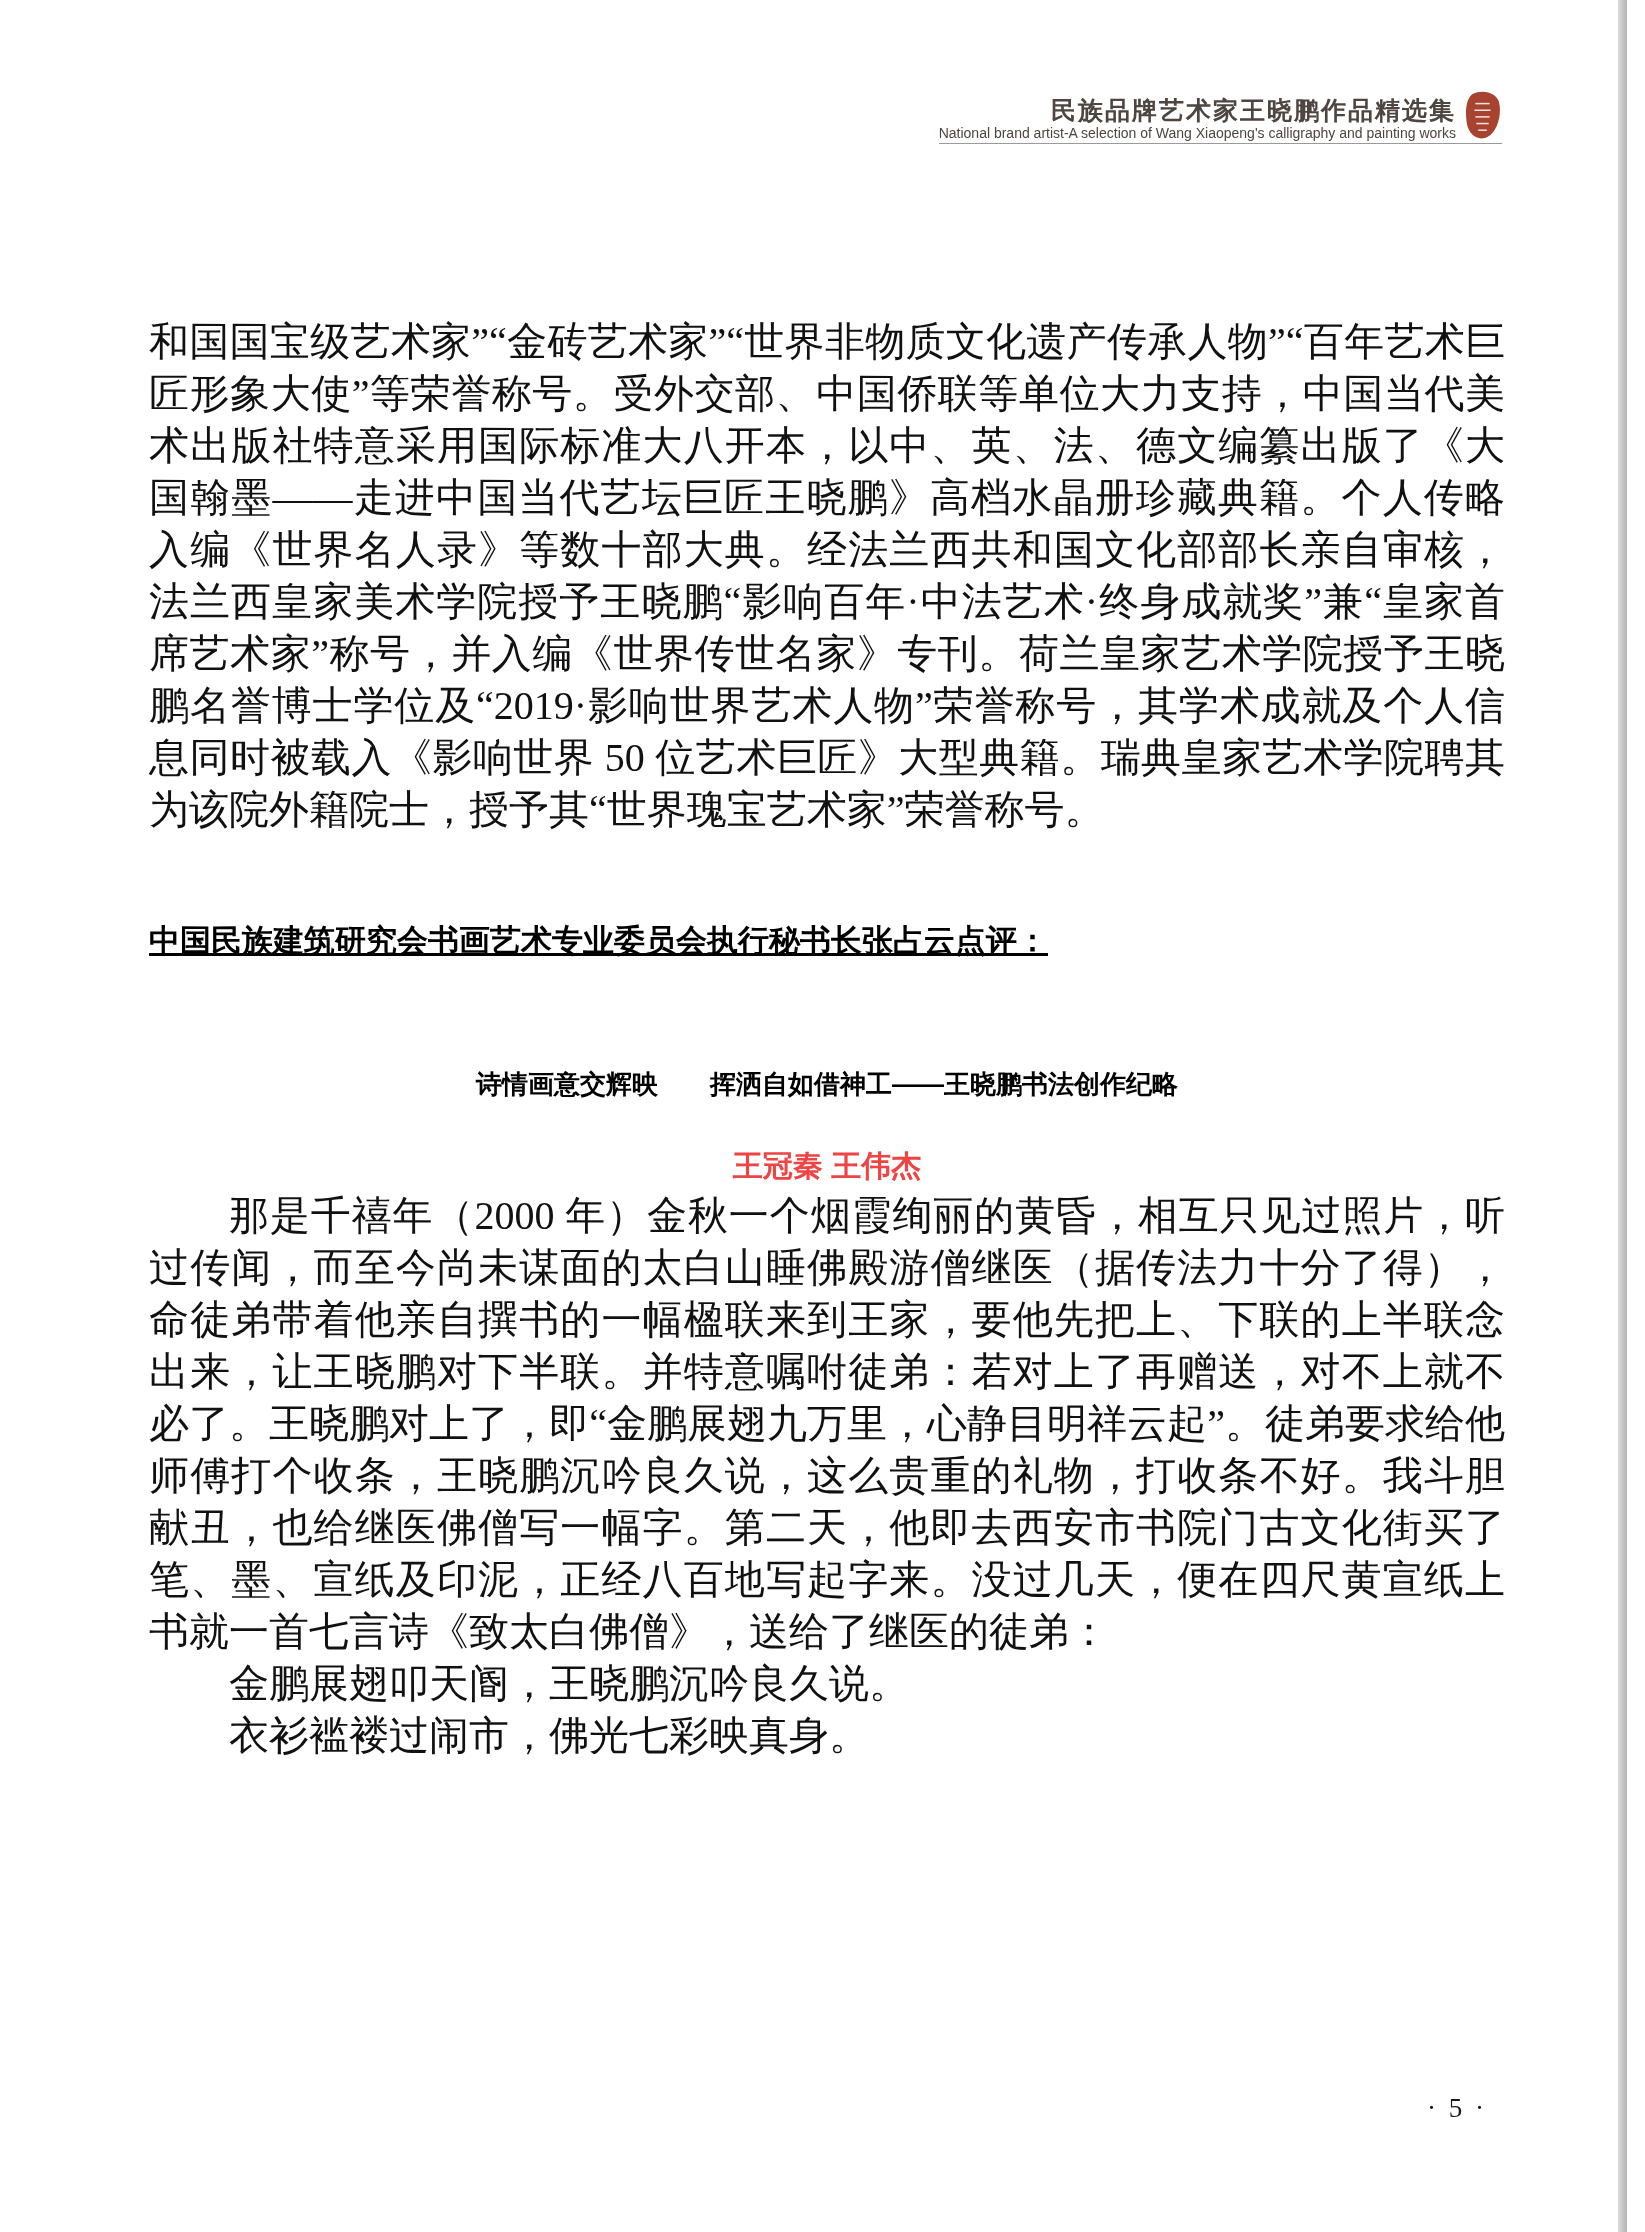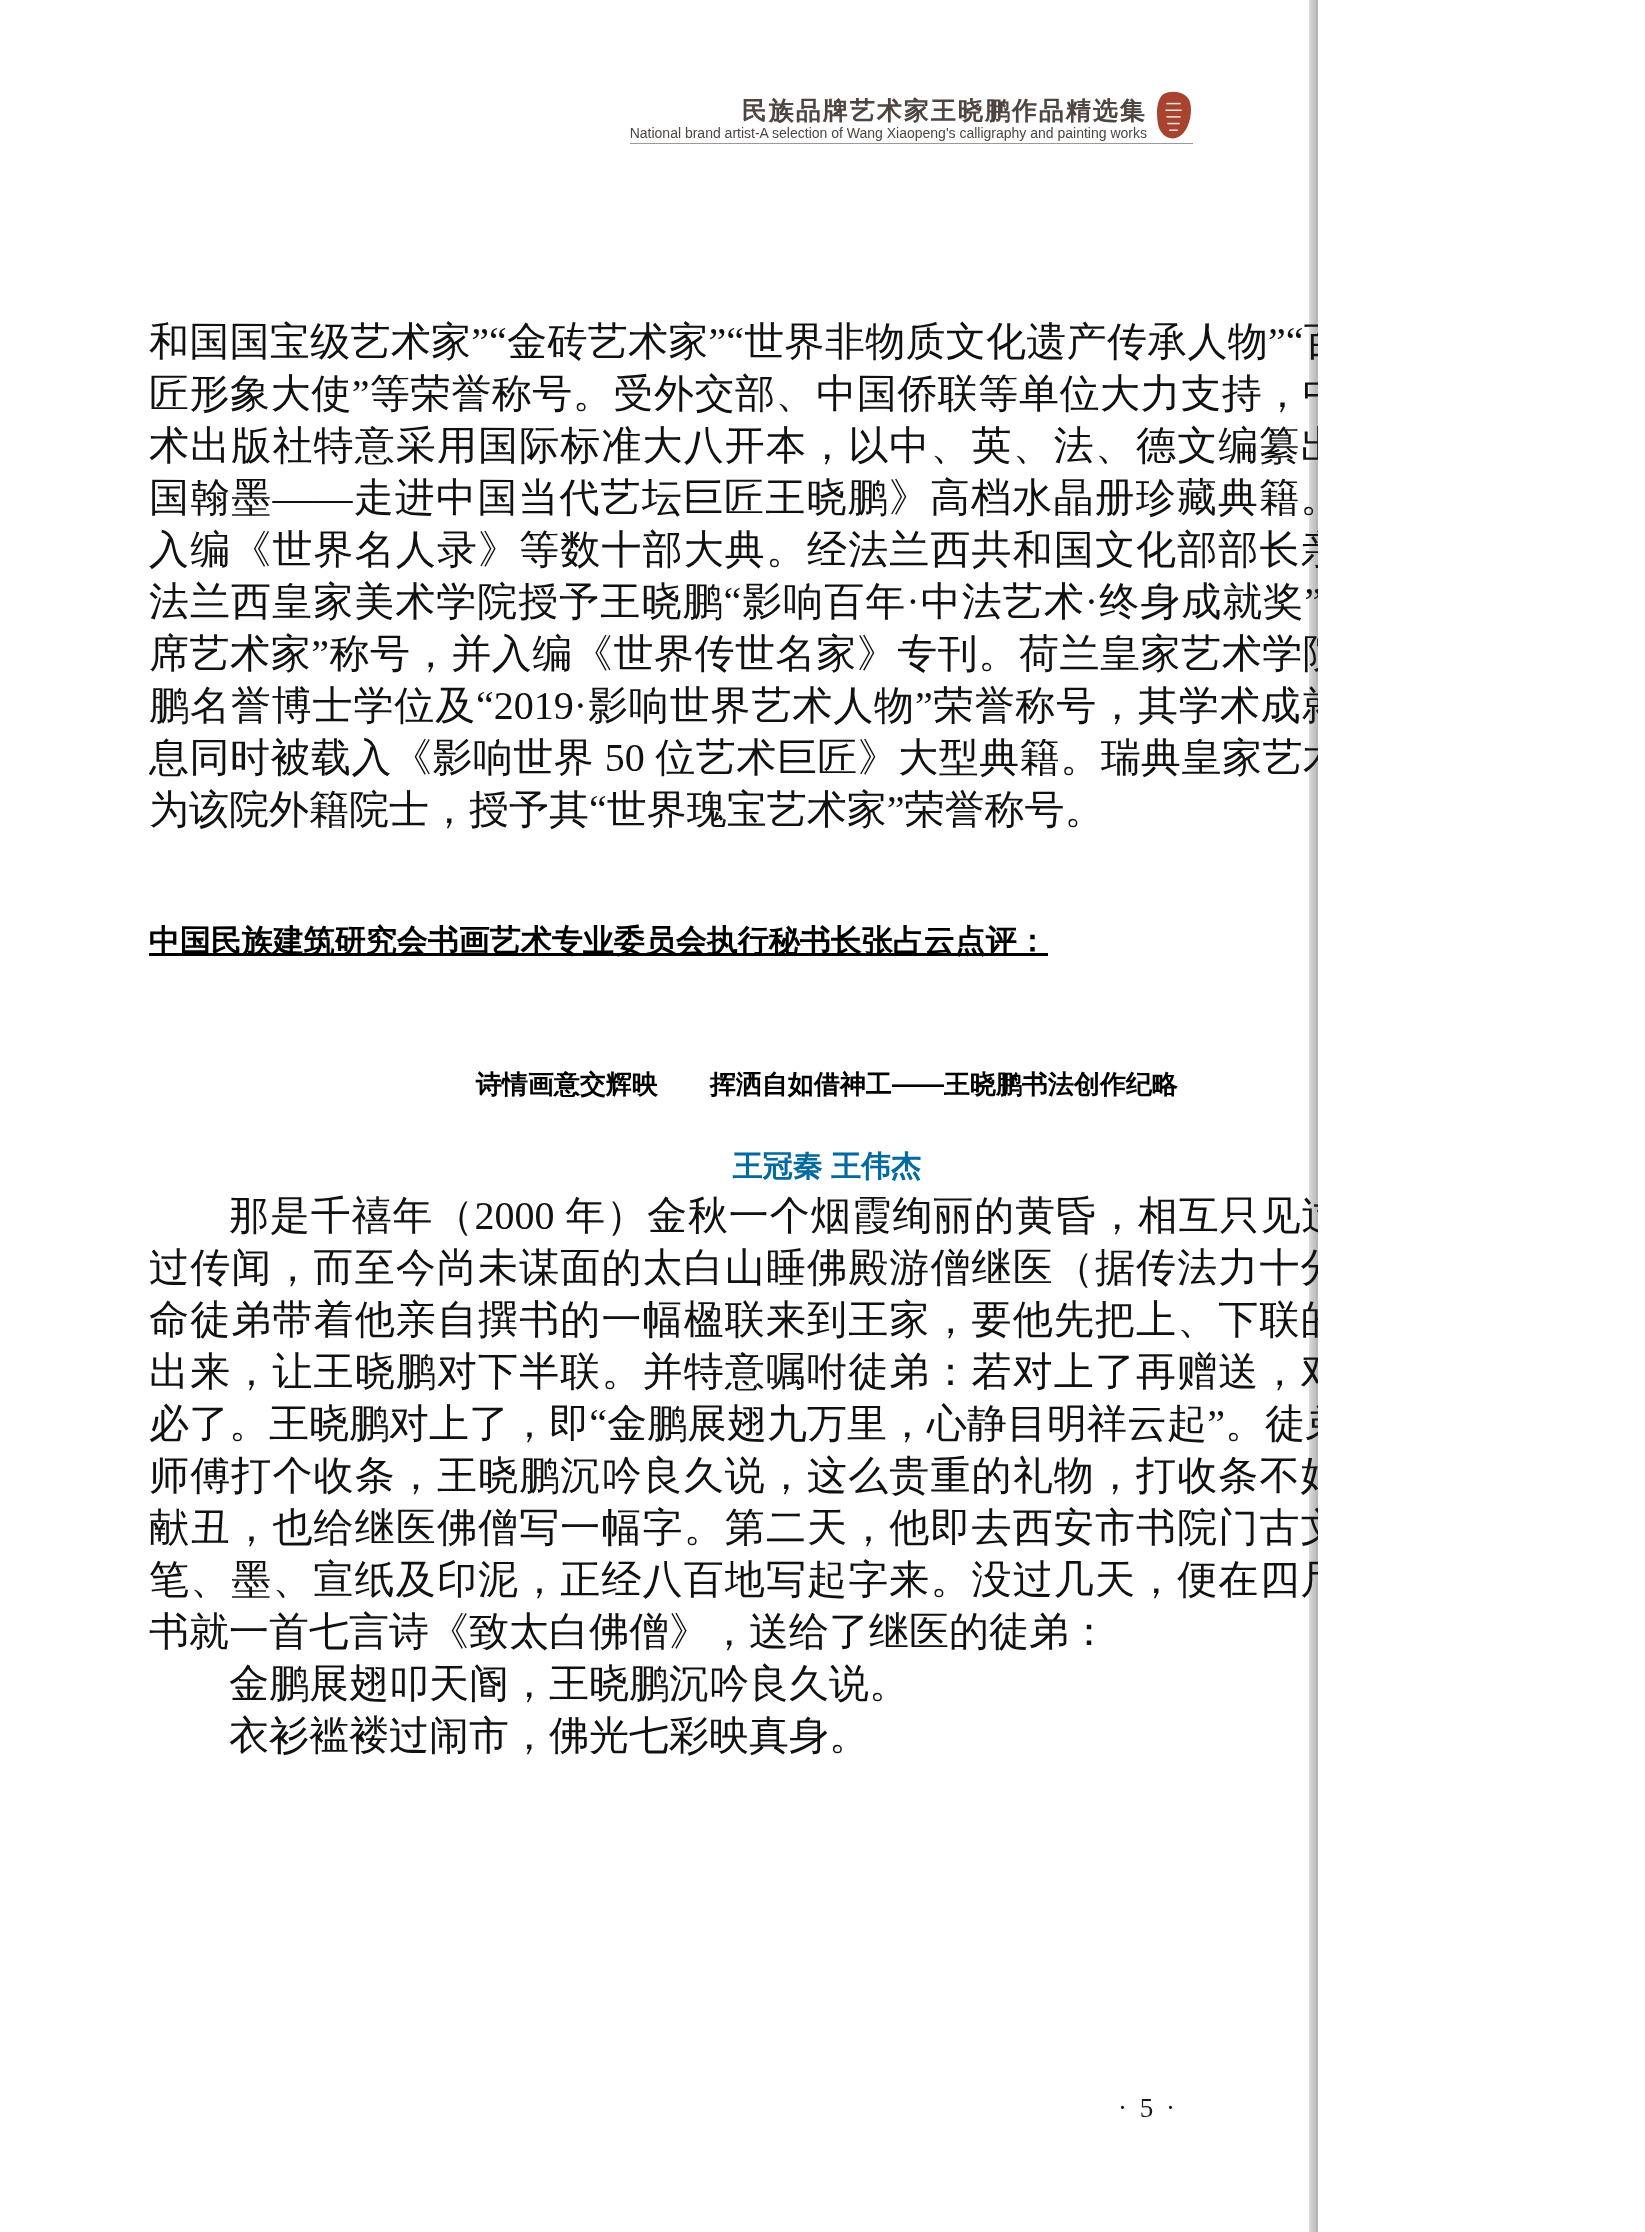--- a/index.html
+++ b/index.html
@@ -2,21 +2,21 @@
 <html style="--seal_red: #a8432f; --header_text: #4e4540; --edge_gray: #b3b3b3;"><head>
 <meta charset="utf-8">
 <style>
   html, body {
     margin: 0;
     padding: 0;
     background: #ffffff;
   }
   .page {
     position: relative;
-    width: 1318px;
+    width: 1627px;
     height: 2233px;
     background: #ffffff;
     overflow: hidden;
     font-family: "Liberation Serif", "DejaVu Serif", serif;
     color: #111111;
   }
   
   .edge-right {
     position: absolute;
     top: 0;
@@ -99,21 +99,21 @@
     text-align: center;
     color: #000;
   }
   .article-authors {
     margin-top: 34px;
     font-family: "Liberation Sans", "DejaVu Sans", sans-serif;
     font-weight: 700;
     font-size: 30px;
     line-height: 48px;
     text-align: center;
-    color: #0369a1;
+    color: #ef4444;
   }
   .body-text.article-first { margin-top: 44px; }
   .poem-line {
     text-indent: 2em;
     text-align: left;
   }
   
   .page-number {
     position: absolute;
     top: 2093px;

